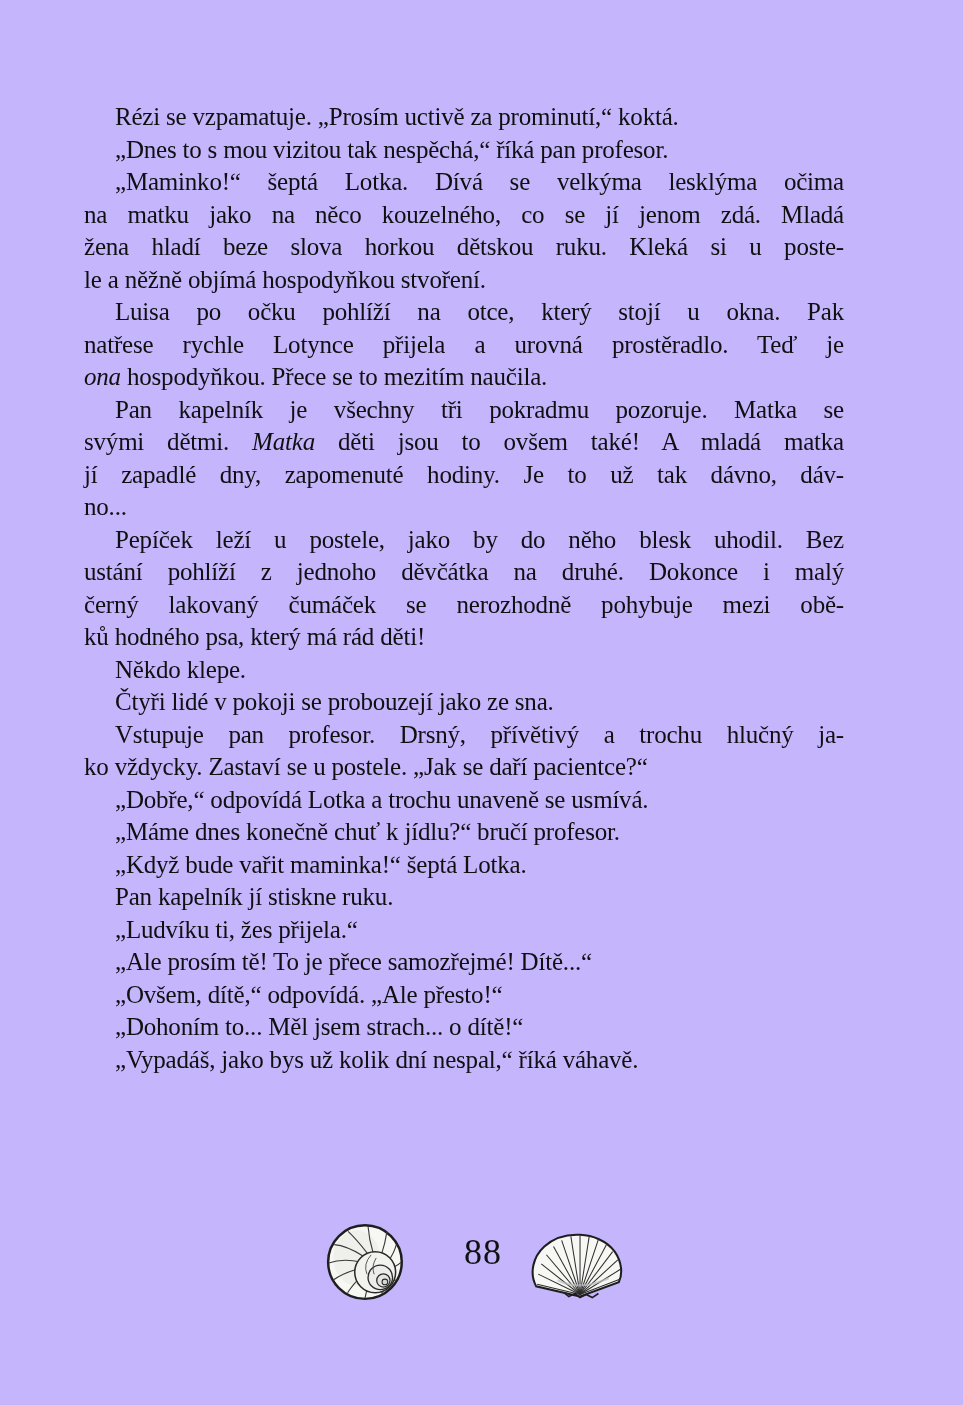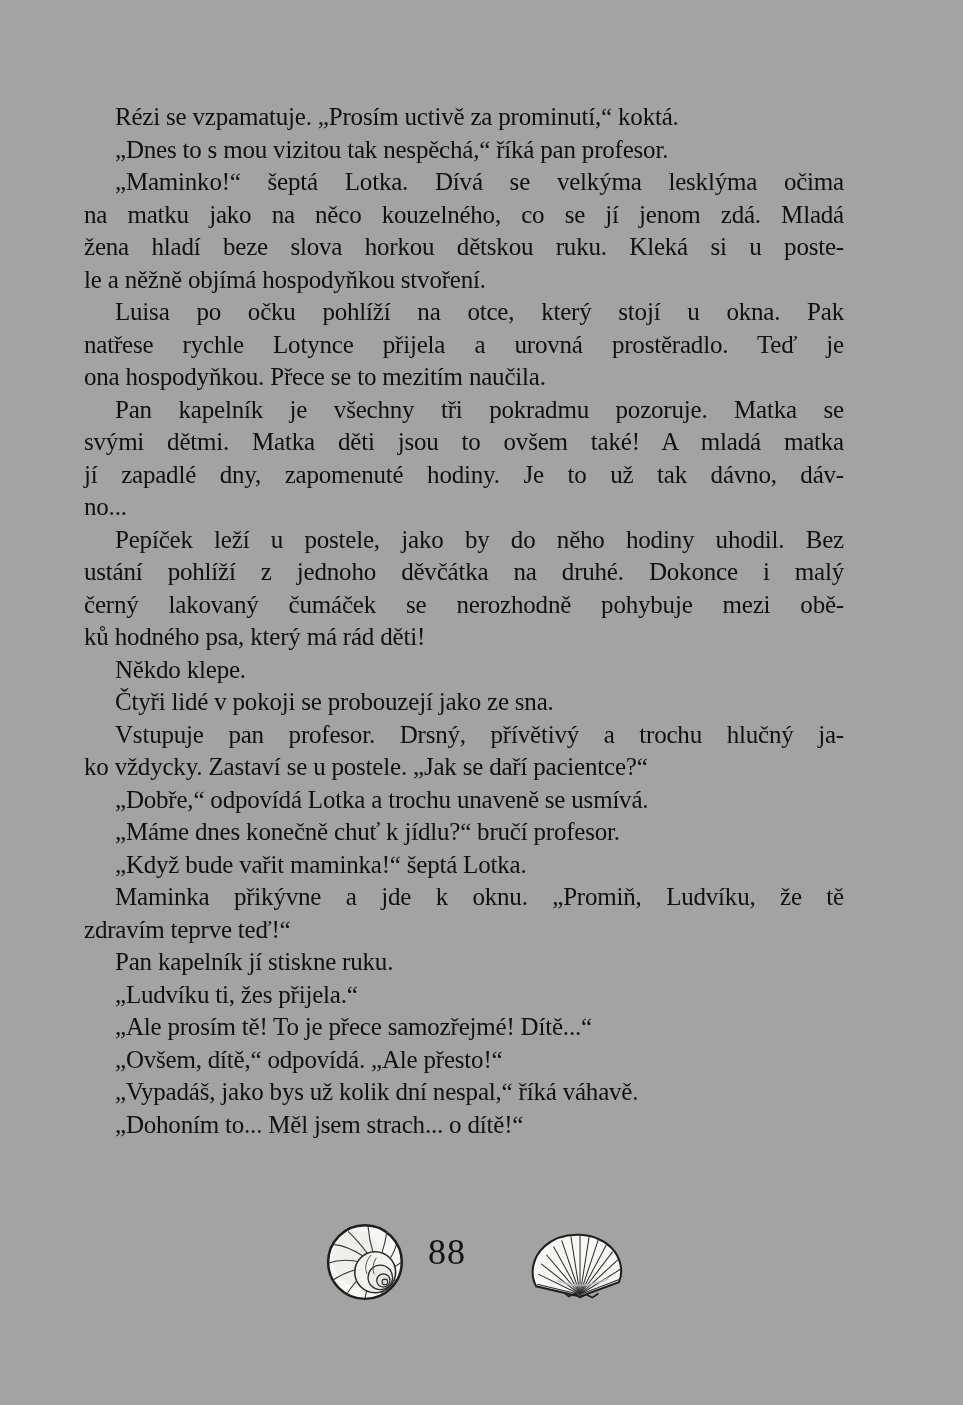--- a/index.html
+++ b/index.html
@@ -1,35 +1,35 @@
 <!DOCTYPE html>
 <html><head>
 <meta charset="utf-8">
 <style>
   html,body { margin:0; padding:0; background:#ffffff; }
   .page {
     position:relative; width:963px; height:1405px;
-    background:#a3a3a3; overflow:hidden;
+    background:#c4b5fd; overflow:hidden;
     font-family:"Liberation Serif","DejaVu Serif",serif;
     color:#101010;
   }
   .text-block {
     position:absolute; left:84px; top:101px; width:760px;
     font-size:25px; line-height:32.5px; letter-spacing:-0.2px;
   }
   .paragraph { margin:0; }
   .line { text-align:justify; text-align-last:justify; text-justify:inter-word; }
   .line.last { text-align-last:left; }
   .line.first { text-indent:31px; }
-  .it { }
+  .it { font-style:italic; }
 
   .footer-decor { position:absolute; }
   .snail   { left:326px; top:1215px; width:82px;  height:90px; }
   .pagenum {
-    left:428px; top:1232px; width:74px; text-align:left;
+    left:428px; top:1232px; width:74px; text-align:right;
     font-size:36px; line-height:40px; color:#111;
     position:absolute; letter-spacing:1px;
   }
   .scallop { left:527px; top:1232px; width:102px; height:72px; }
   svg { display:block; width:100%; height:100%; }
 </style>
 </head>
 <body>
 
 <div class="page">
@@ -52,21 +52,21 @@
         <div class="line"><span>natřese rychle Lotynce přijela a urovná prostěradlo. Teď je</span></div>
         <div class="line last"><span class="it">ona</span><span> hospodyňkou. Přece se to mezitím naučila.</span></div>
       </div>
       <div class="paragraph">
         <div class="line first"><span>Pan kapelník je všechny tři pokradmu pozoruje. Matka se</span></div>
         <div class="line"><span>svými dětmi. </span><span class="it">Matka</span><span> děti jsou to ovšem také! A mladá matka</span></div>
         <div class="line"><span>jí zapadlé dny, zapomenuté hodiny. Je to už tak dávno, dáv-</span></div>
         <div class="line last"><span>no...</span></div>
       </div>
       <div class="paragraph">
-        <div class="line first"><span>Pepíček leží u postele, jako by do něho hodiny uhodil. Bez</span></div>
+        <div class="line first"><span>Pepíček leží u postele, jako by do něho blesk uhodil. Bez</span></div>
         <div class="line"><span>ustání pohlíží z jednoho děvčátka na druhé. Dokonce i malý</span></div>
         <div class="line"><span>černý lakovaný čumáček se nerozhodně pohybuje mezi obě-</span></div>
         <div class="line last"><span>ků hodného psa, který má rád děti!</span></div>
       </div>
       <div class="paragraph">
         <div class="line first last"><span>Někdo klepe.</span></div>
       </div>
       <div class="paragraph">
         <div class="line first last"><span>Čtyři lidé v pokoji se probouzejí jako ze sna.</span></div>
       </div>
@@ -77,40 +77,36 @@
       <div class="paragraph">
         <div class="line first last"><span>„Dobře,“ odpovídá Lotka a trochu unaveně se usmívá.</span></div>
       </div>
       <div class="paragraph">
         <div class="line first last"><span>„Máme dnes konečně chuť k jídlu?“ bručí profesor.</span></div>
       </div>
       <div class="paragraph">
         <div class="line first last"><span>„Když bude vařit maminka!“ šeptá Lotka.</span></div>
       </div>
       <div class="paragraph">
-        <div class="line first"><span>Maminka přikývne a jde k oknu. „Promiň, Ludvíku, že tě</span></div>
-        <div class="line last"><span>zdravím teprve teď!“</span></div>
-      </div>
-      <div class="paragraph">
         <div class="line first last"><span>Pan kapelník jí stiskne ruku.</span></div>
       </div>
       <div class="paragraph">
         <div class="line first last"><span>„Ludvíku ti, žes přijela.“</span></div>
       </div>
       <div class="paragraph">
         <div class="line first last"><span>„Ale prosím tě! To je přece samozřejmé! Dítě...“</span></div>
       </div>
       <div class="paragraph">
         <div class="line first last"><span>„Ovšem, dítě,“ odpovídá. „Ale přesto!“</span></div>
       </div>
       <div class="paragraph">
-        <div class="line first last"><span>„Vypadáš, jako bys už kolik dní nespal,“ říká váhavě.</span></div>
+        <div class="line first last"><span>„Dohoním to... Měl jsem strach... o dítě!“</span></div>
       </div>
       <div class="paragraph">
-        <div class="line first last"><span>„Dohoním to... Měl jsem strach... o dítě!“</span></div>
+        <div class="line first last"><span>„Vypadáš, jako bys už kolik dní nespal,“ říká váhavě.</span></div>
       </div>
     </div>
 
   <div class="footer-decor snail">
     <svg viewBox="0 0 80 88" xmlns="http://www.w3.org/2000/svg">
       <circle cx="38" cy="46" r="36" fill="#f7f7f4" stroke="#1e1e1e" stroke-width="2.4"></circle>
       <ellipse cx="30" cy="42" rx="23" ry="27" fill="#e9e9e5" opacity="0.55"></ellipse>
       <g fill="none" stroke="#3a3a3a" stroke-width="1.1">
         <path d="M46,37 Q42,24 41,11"></path>
         <path d="M54,39 Q58,27 59.5,16"></path>

